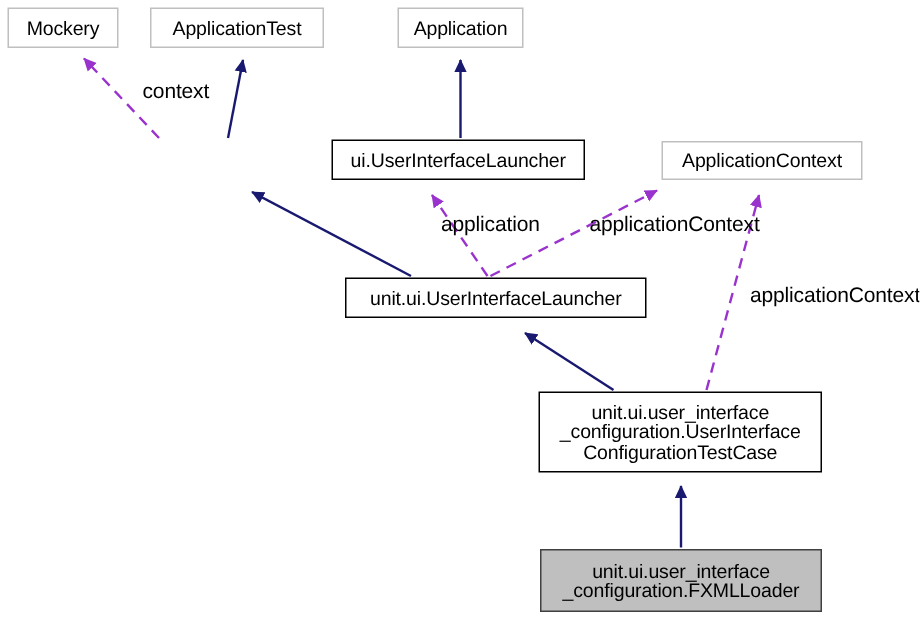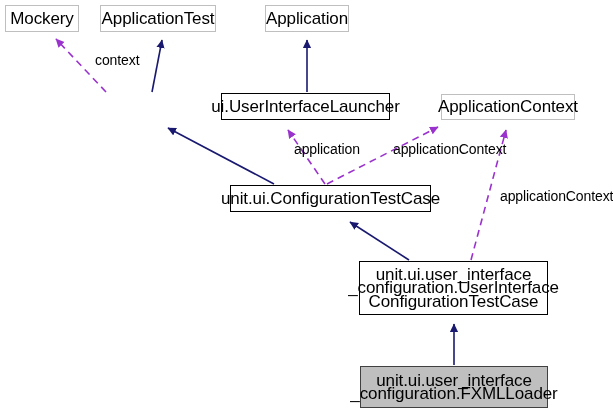--- a/index.html
+++ b/index.html
@@ -24,21 +24,21 @@
     width: 613px;
     height: 412px;
   }
   .node {
     position: absolute;
     box-sizing: border-box;
     display: flex;
     align-items: center;
     justify-content: center;
     text-align: center;
-    font-size: 17px;
+    font-size: 13px;
     line-height: 13.5px;
     color: #000000;
     background: #ffffff;
     white-space: pre-line;
     letter-spacing: -0.1px;
   }
   .node.plain {
     border: 1px solid #bfbfbf;
   }
   .node.bold {
@@ -107,21 +107,21 @@
 
   <div class="node bold" style="left:221px; top:93px; width:169px; height:27px;">
     <span>ui.UserInterfaceLauncher</span>
   </div>
 
   <div class="node plain" style="left:441px; top:94px; width:134px; height:26px;">
     <span>ApplicationContext</span>
   </div>
 
   <div class="node bold" style="left:230px; top:185px; width:201px; height:27px;">
-    <span>unit.ui.ConfigurationTestCase</span>
+    <span>unit.ui.UserInterfaceLauncher</span>
   </div>
 
   <div class="node bold" style="left:359px; top:261px; width:189px; height:54px;">
     <span>unit.ui.user_interface
 _configuration.UserInterface
 ConfigurationTestCase</span>
   </div>
 
   <div class="node current" style="left:360px; top:366px; width:188px; height:42px;">
     <span>unit.ui.user_interface

